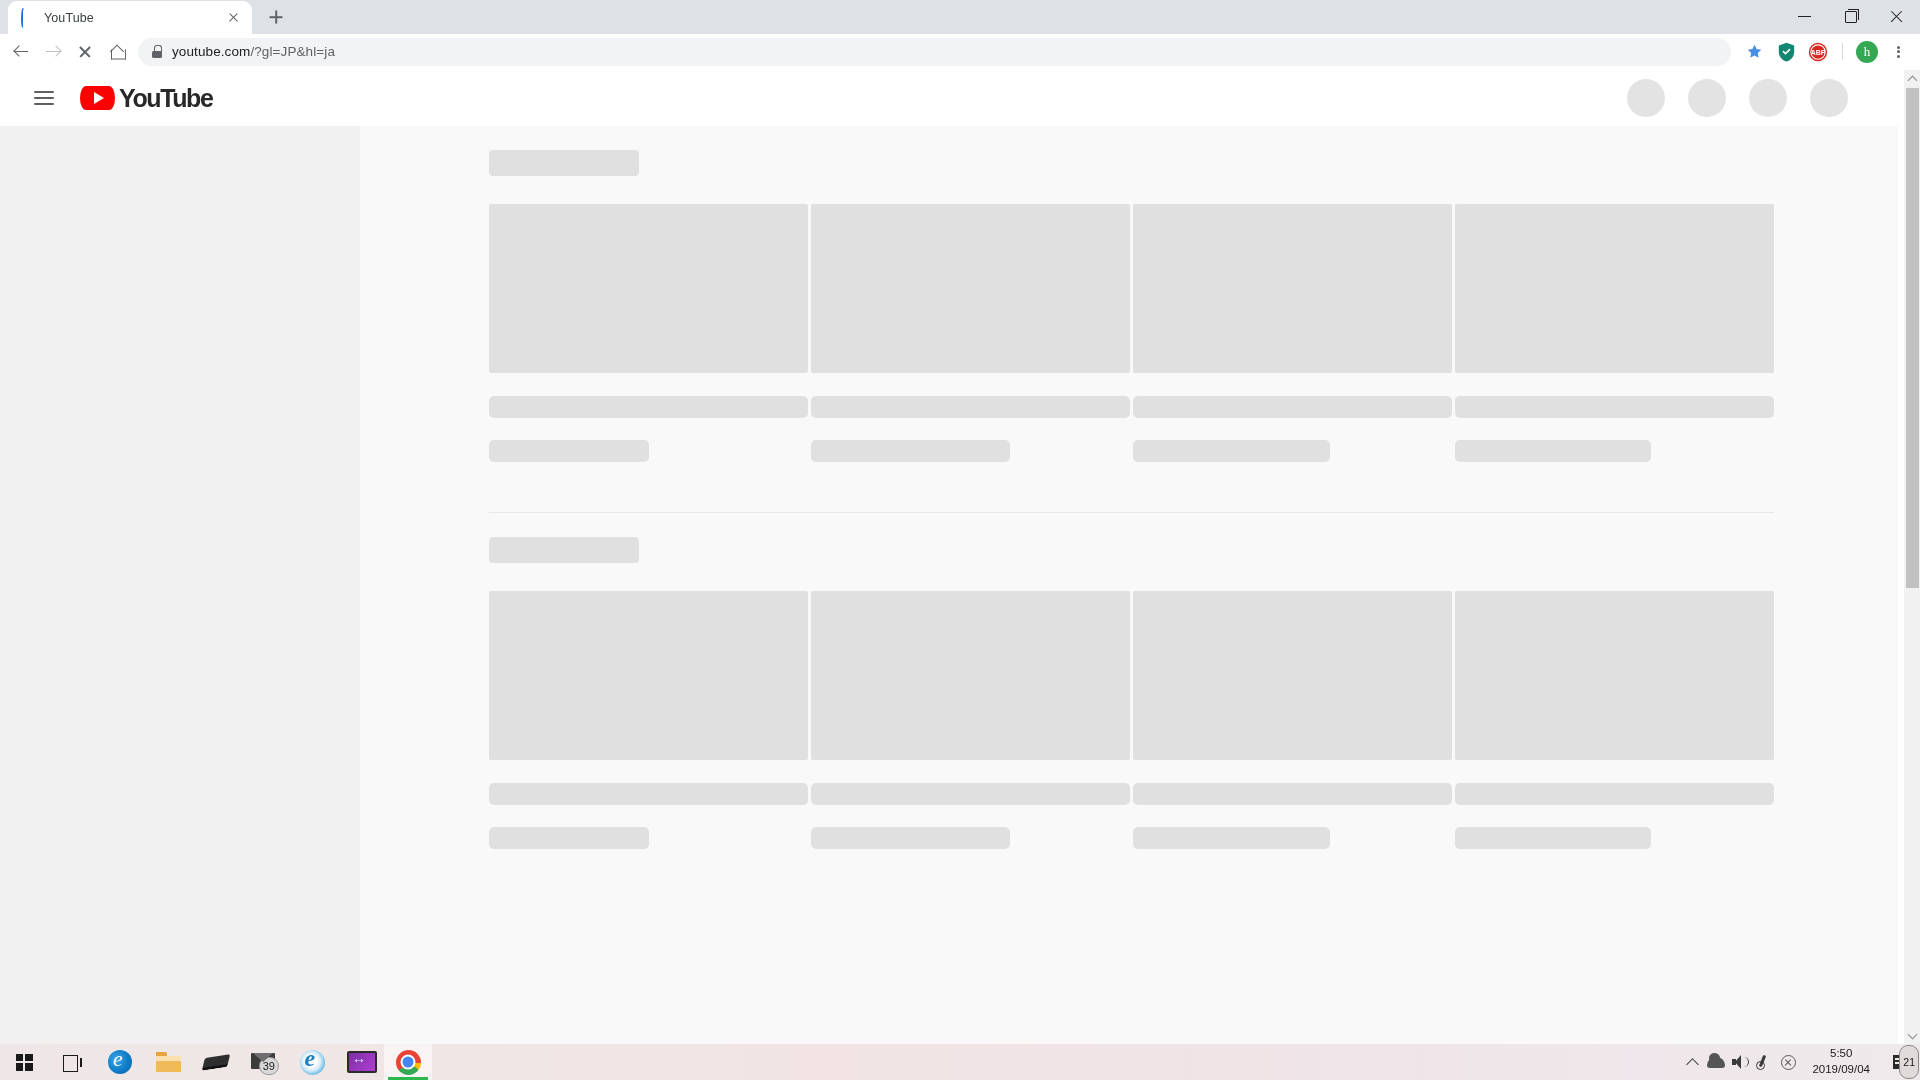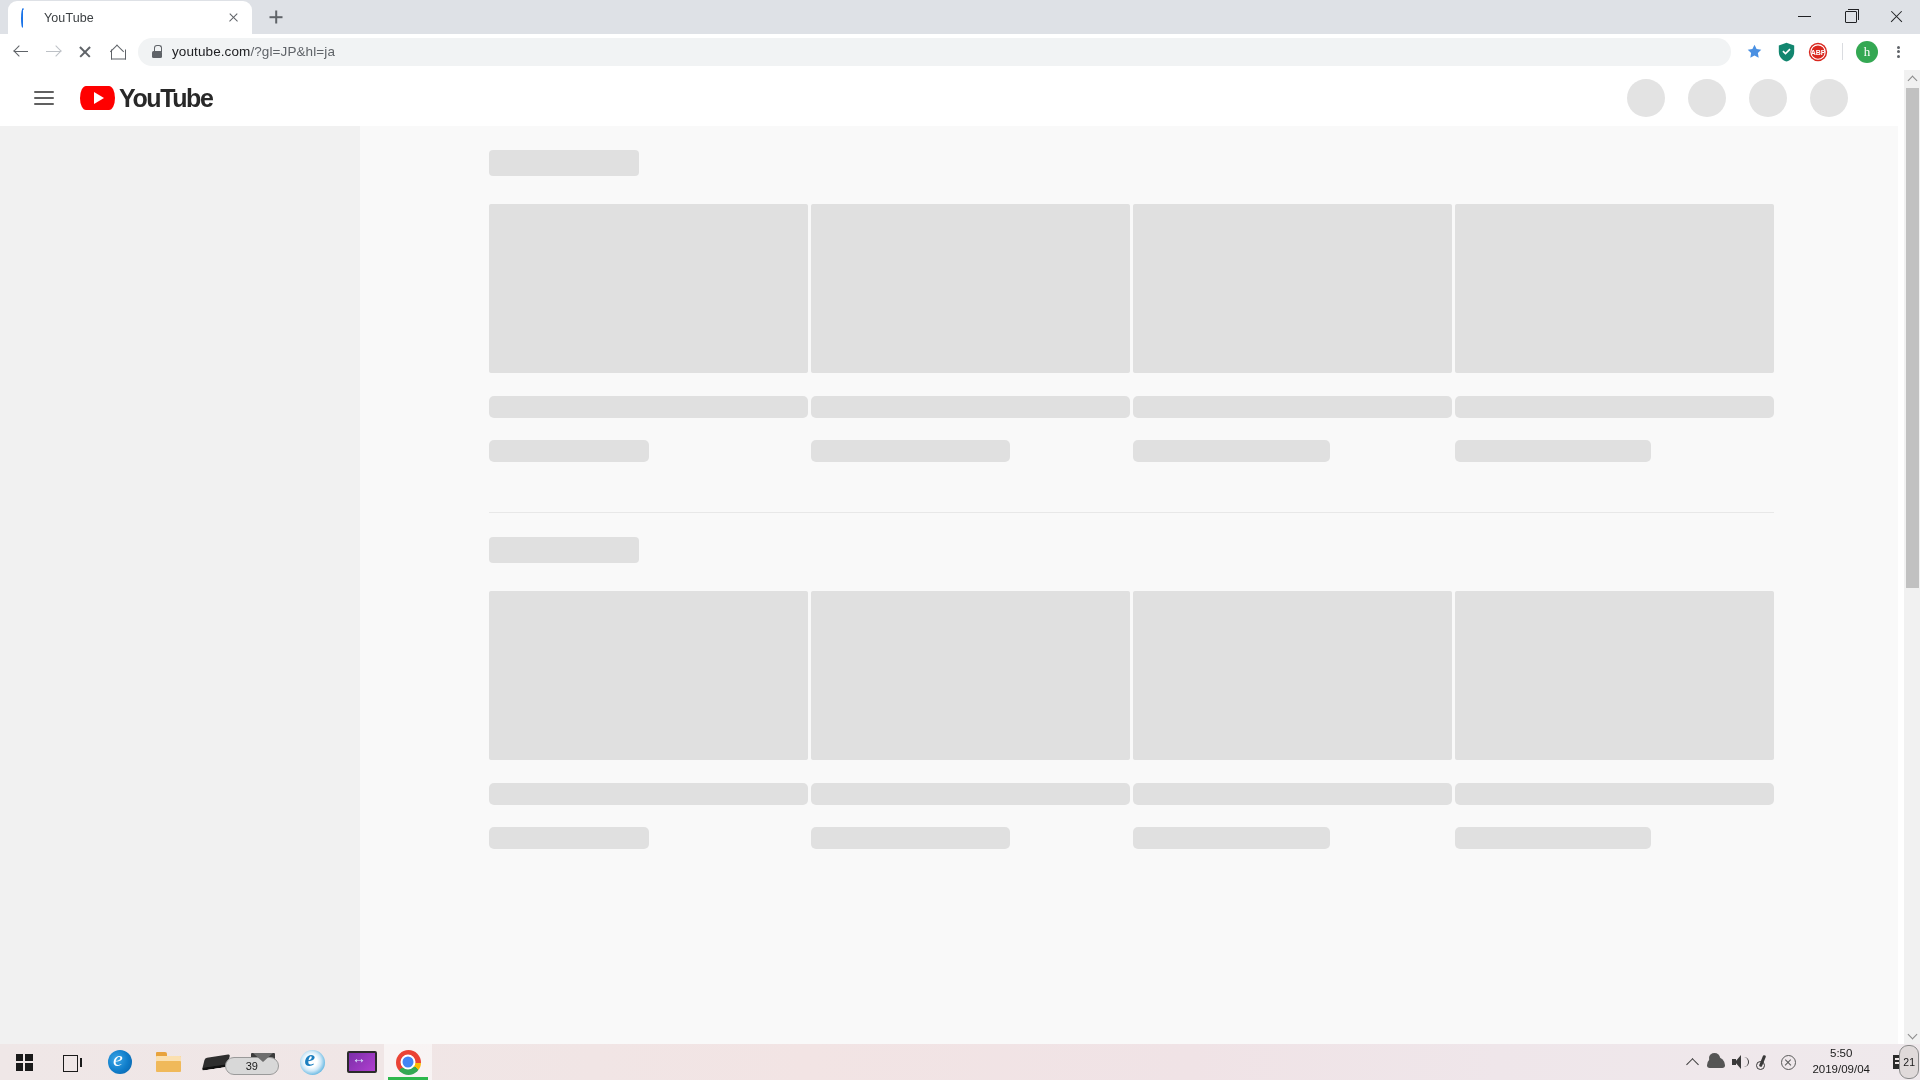--- a/index.html
+++ b/index.html
@@ -279,21 +279,21 @@
   .mail-ico::before {
     content:""; position:absolute; left:0; top:2px; width:24px; height:16px;
     background:#3b3b3b; border-radius:1px;
   }
   .mail-ico::after {
     content:""; position:absolute; left:2px; top:2px;
     border-left:10px solid transparent; border-right:10px solid transparent;
     border-top:9px solid #6e6e6e;
   }
   .badge {
-    position:absolute; right:-2px; bottom:-2px; min-width:18px; height:18px; padding:0 20px;
+    position:absolute; right:-2px; bottom:-2px; min-width:18px; height:18px; padding:0 3px;
     border-radius:9px; background:#d8d8d8; border:1px solid #9a9a9a;
     color:#1a1a1a; font-size:11px; display:flex; align-items:center; justify-content:center;
     font-family:"Liberation Sans", sans-serif;
   }
   .ie-ico {
     width:25px; height:25px; border-radius:50%;
     background: radial-gradient(circle at 45% 45%, #ffffff 30%, #cfe8f7 50%, #2e9fd8 85%);
     position:relative; overflow:hidden;
   }
   .ie-ico::after {

